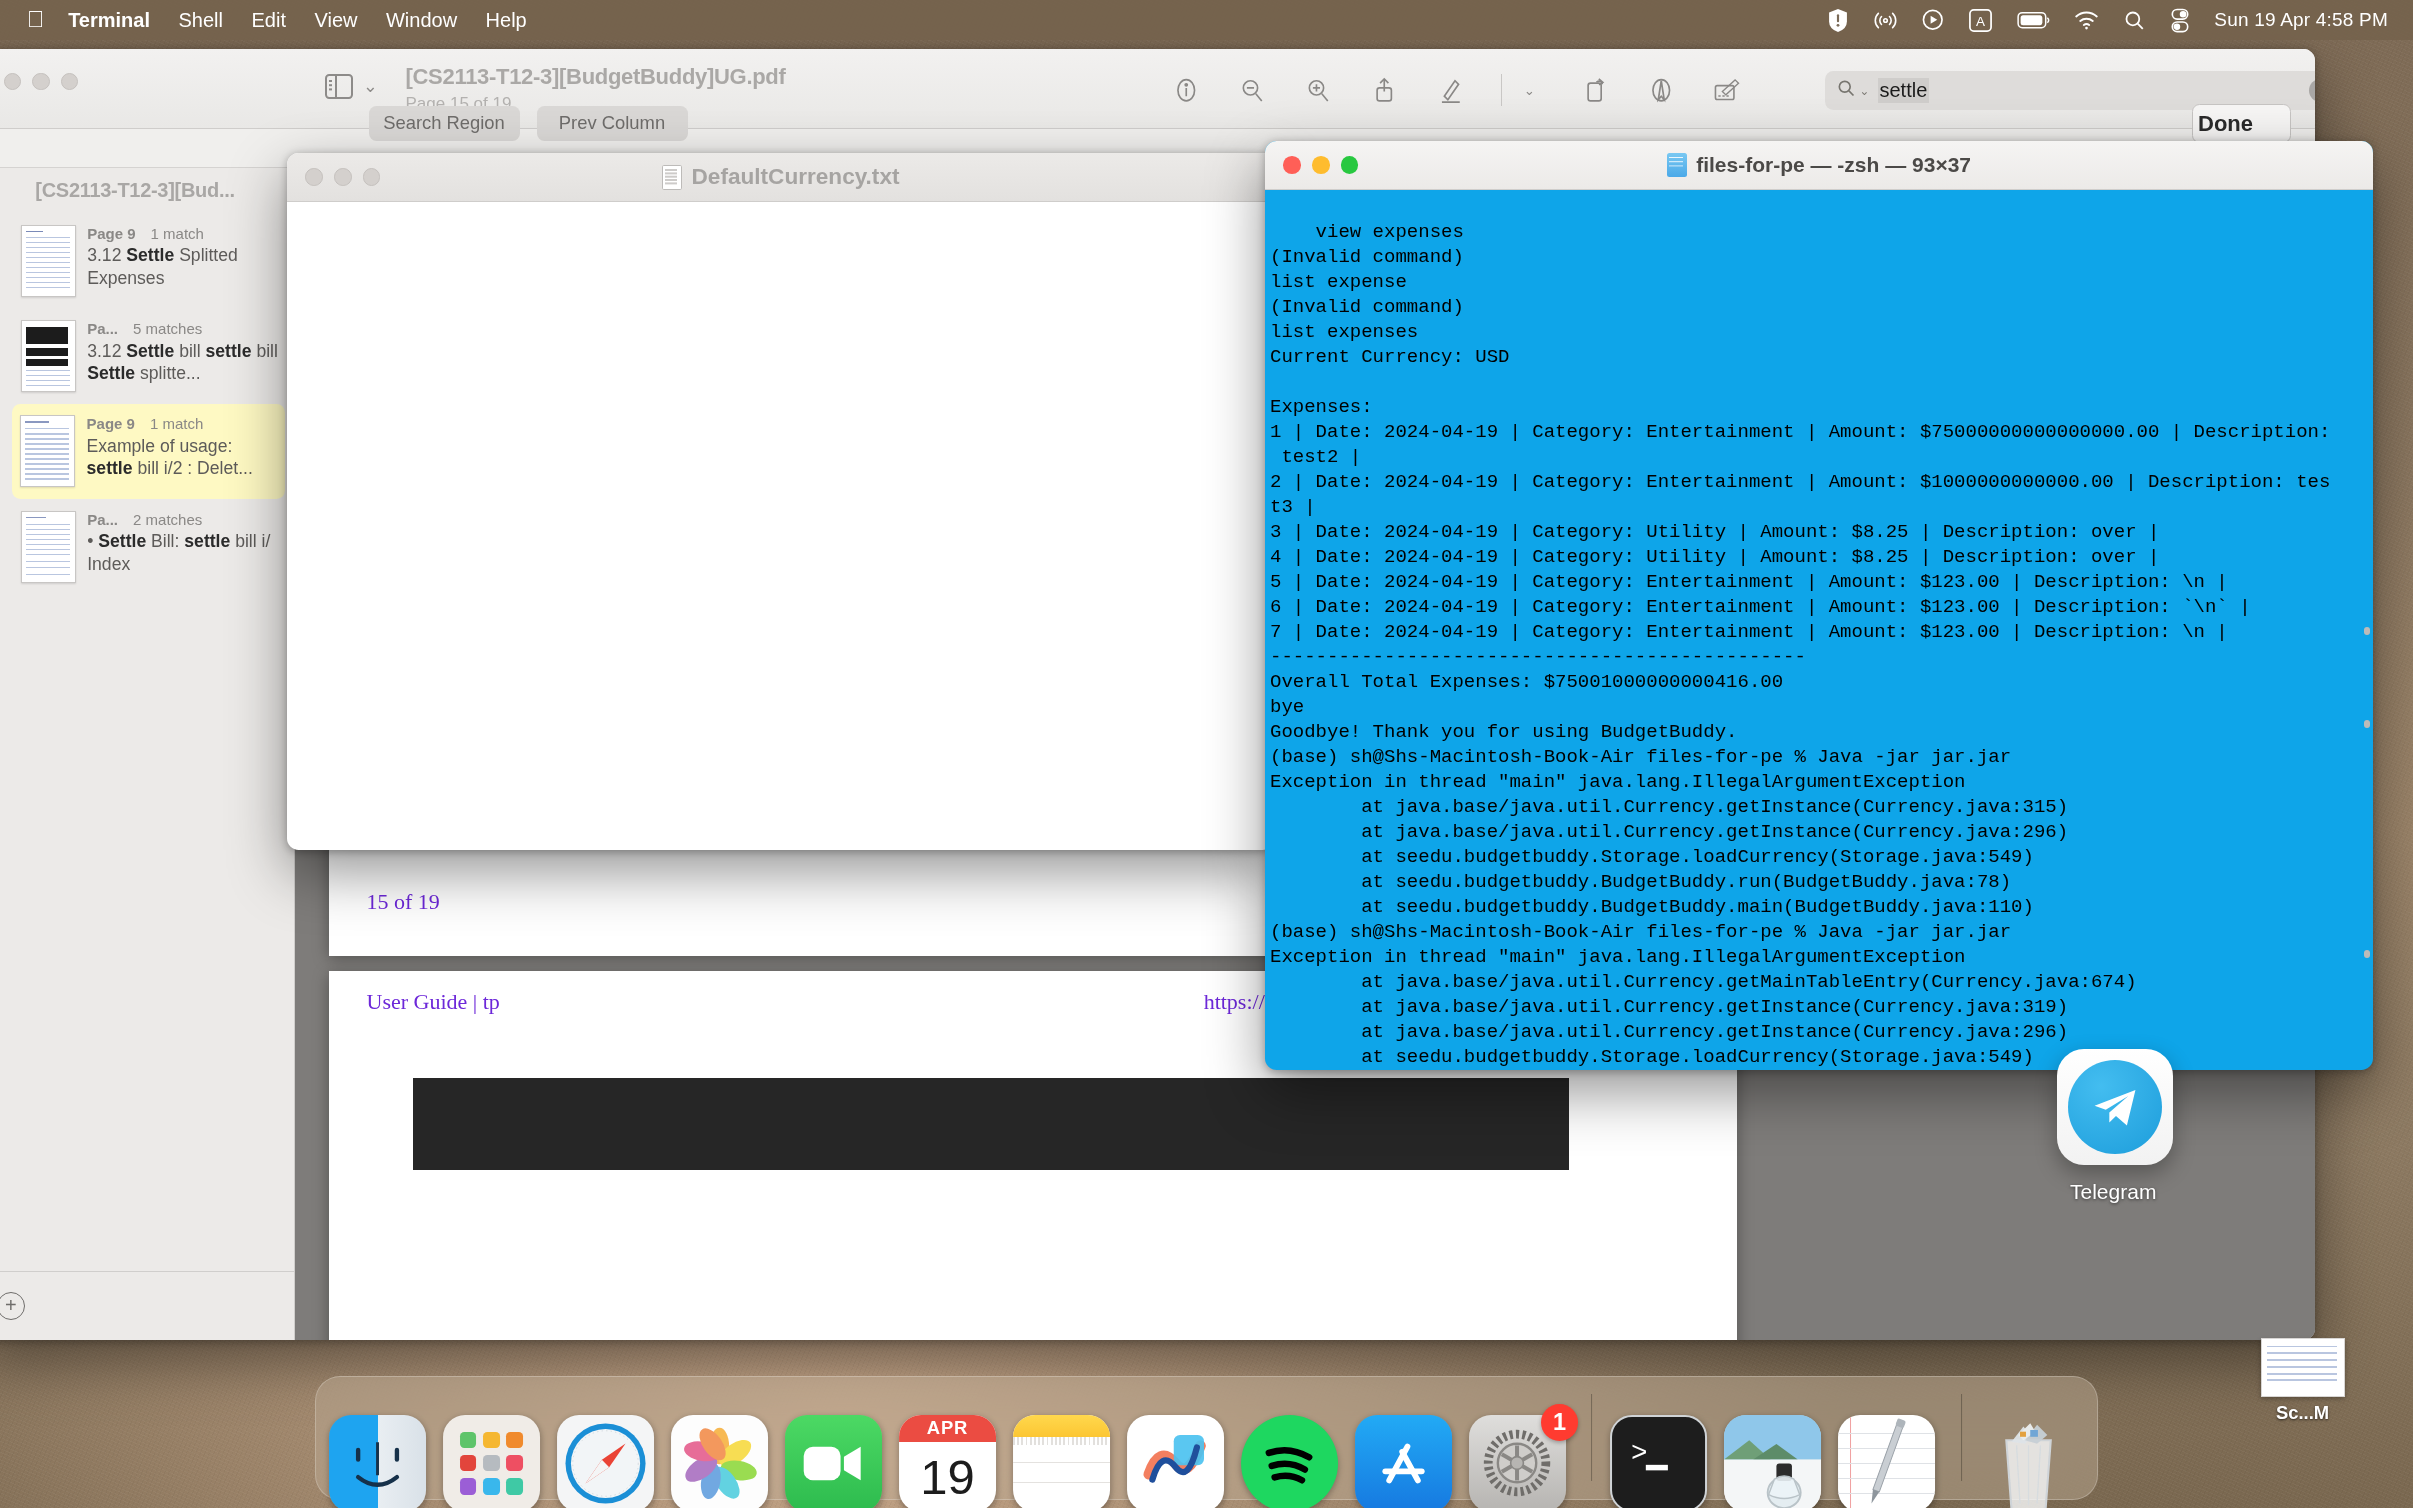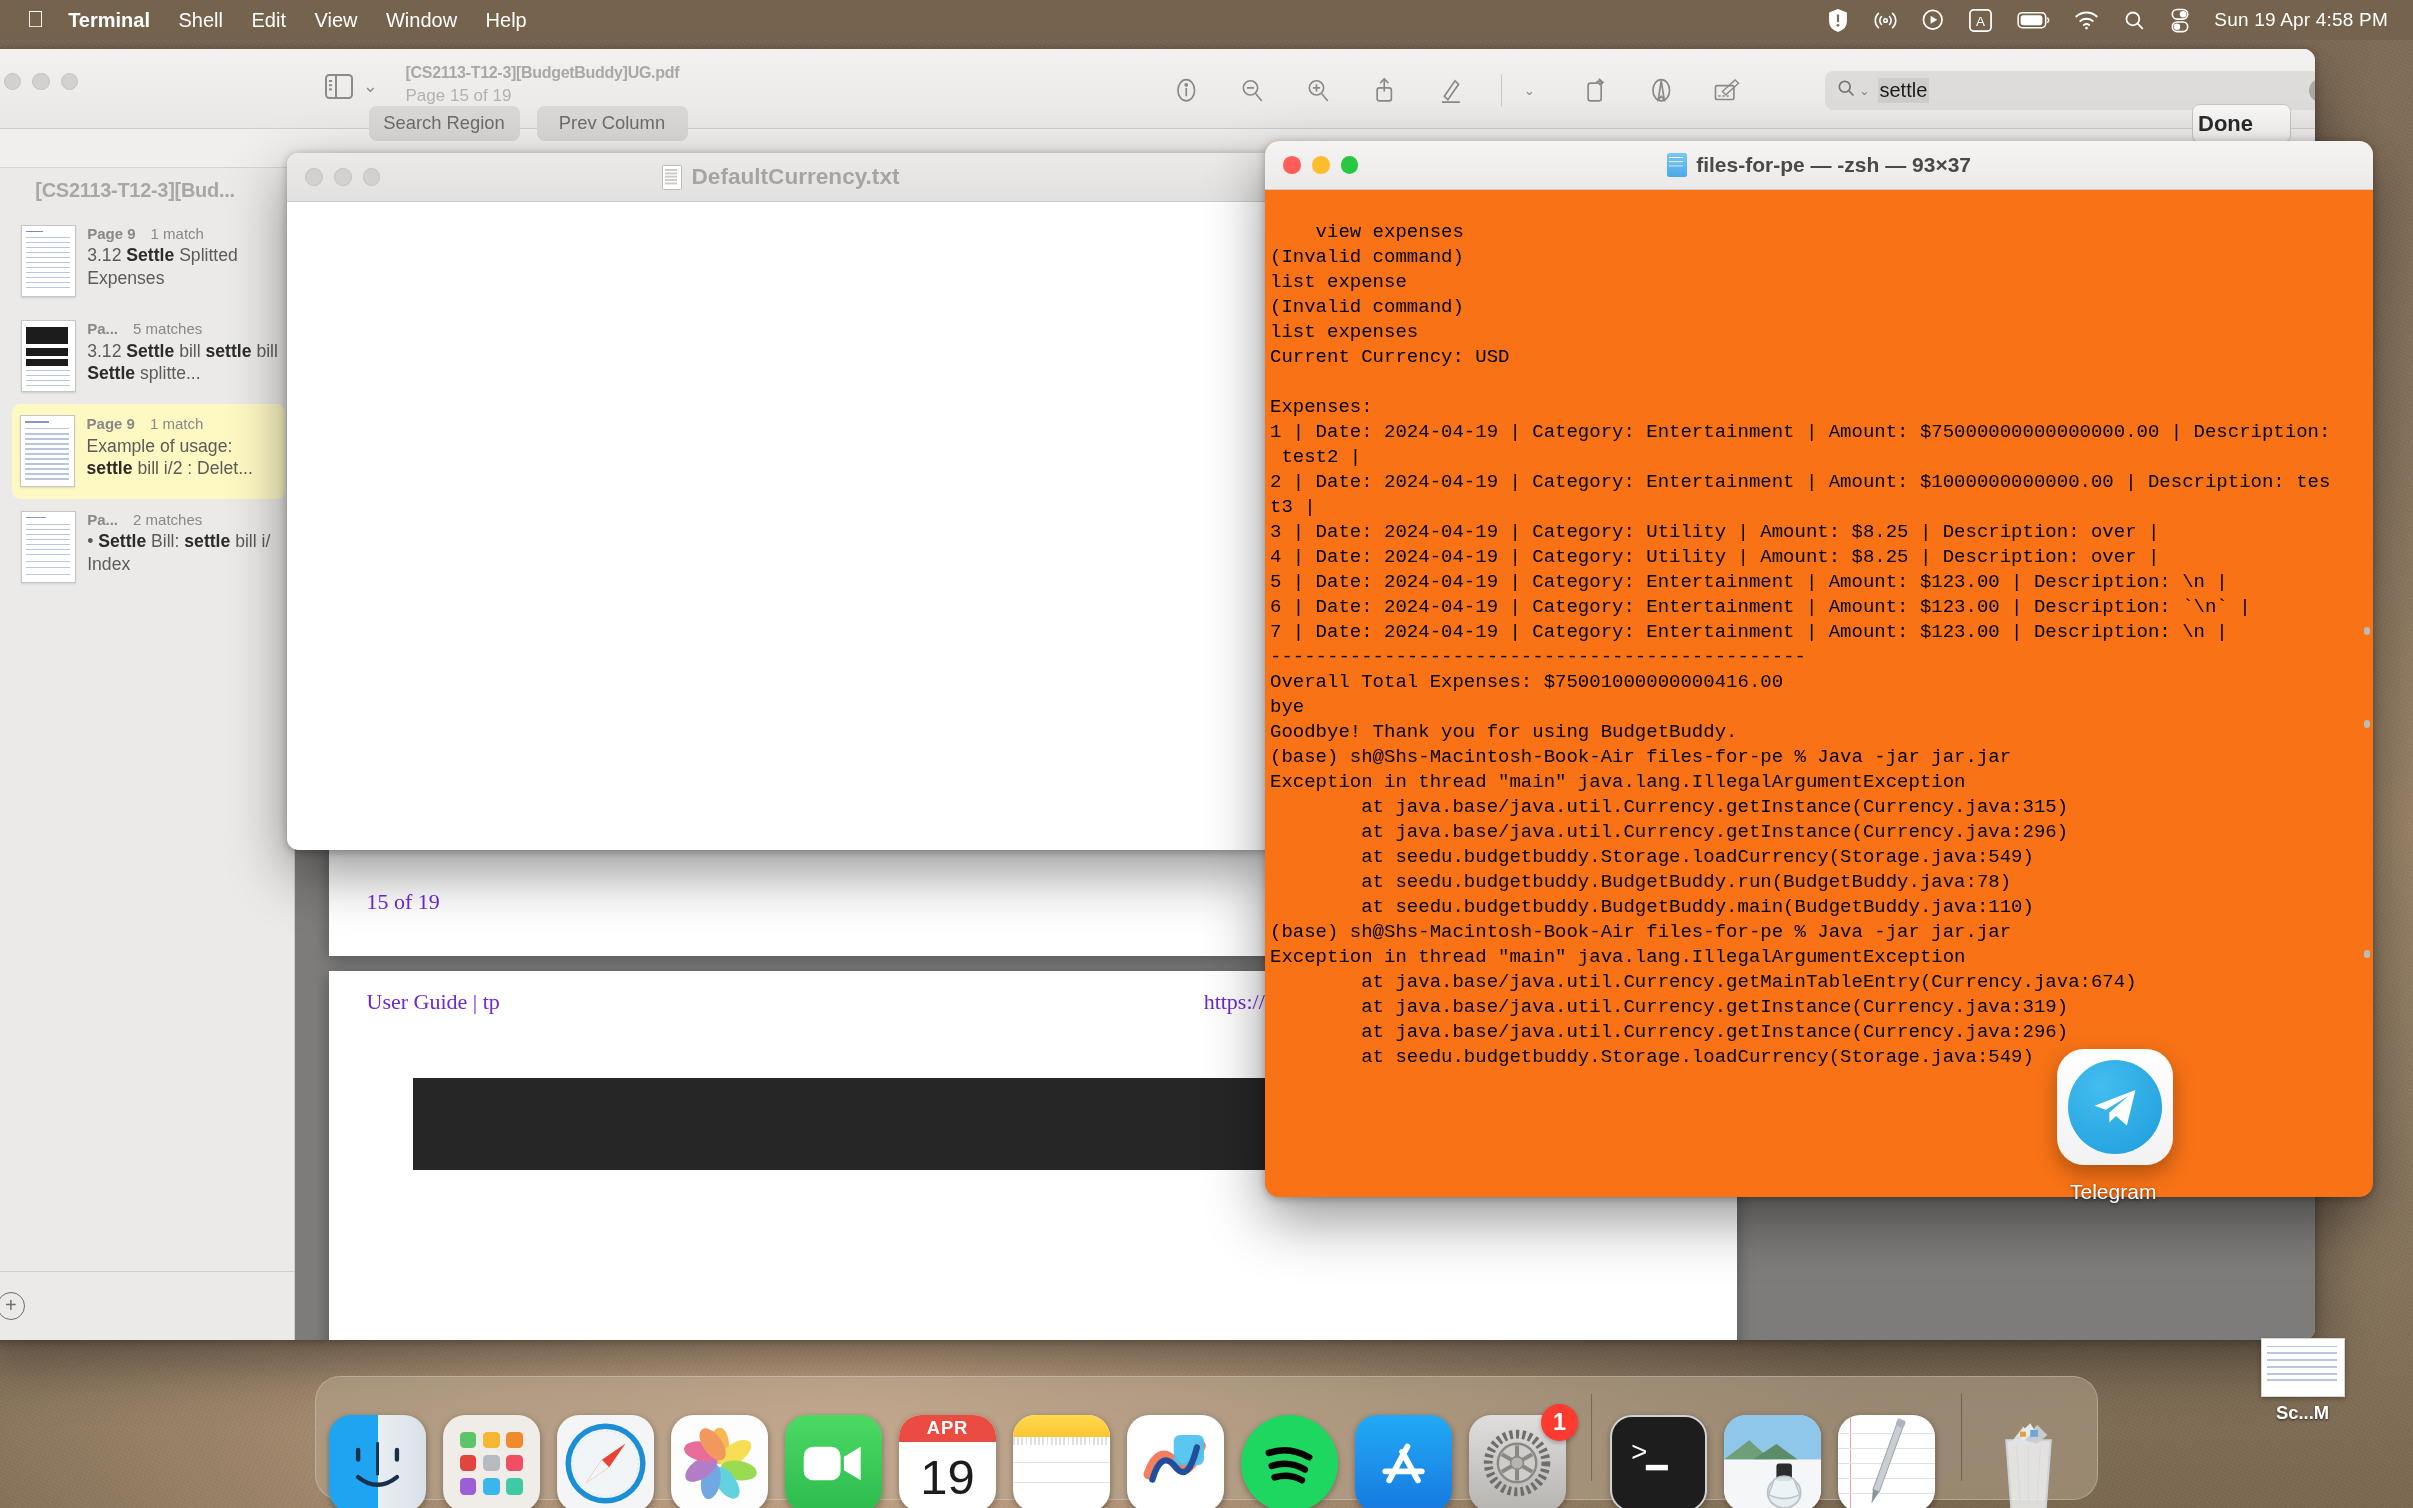--- a/index.html
+++ b/index.html
@@ -54,21 +54,21 @@
     height: 80px; background: linear-gradient(180deg,#f2f1f0,#e9e8e6);
     border-bottom: 0.8px solid #cfcdcb; display: flex; align-items: center; position: relative;
   }
   #pv-toolbar .tlights { position: absolute; left: 27px; top: 23.5px; }
   .tb-sidebar { position:absolute; left: 348px; top: 25px; display:flex; align-items:center; gap:10px; }
   .sb-icon { width: 28.5px; height: 25px; border: 2px solid #8d8b89; border-radius: 4.2px; position: relative; }
   .sb-icon:after { content:""; position:absolute; left: 8.4px; top: -2px; bottom:-2px; width: 2px; background:#8d8b89; }
   .sb-icon:before { content:""; position:absolute; left: 2.5px; top: 4.2px; width:3.4px; height:1.7px; background:#8d8b89; box-shadow: 0 4.2px 0 #8d8b89, 0 8.4px 0 #8d8b89;}
   .chev { color:#8d8b89; font-size: 17.6px; }
   #pv-title { position: absolute; left: 429px; top: 15px; }
-  #pv-title .t1 { font-size: 16px; color: #aaa8a6; font-weight: bold; letter-spacing: -0.3px; }
+  #pv-title .t1 { font-size: 22px; color: #aaa8a6; font-weight: bold; letter-spacing: -0.3px; }
   #pv-title .t2 { font-size: 17px; color: #b3b1af; margin-top: 4.2px; }
   .tb-icons { position:absolute; left: 1194px; top: 25px; display:flex; align-items:center; gap: 34px; }
   .tbi { width: 32px; height: 32px; color:#8a8886; display:flex; align-items:center; justify-content:center; }
   .tb-sep { width:0.8px; height:32px; background:#c9c7c5; }
   #pv-search {
     position:absolute; left: 1848px; top: 22px; width: 520px; height: 39px;
     background: #dedcda; border-radius: 8.4px; display:flex; align-items:center; padding: 0 11.7px;
   }
   #pv-search .s-ico { color:#77756f; font-size: 18.4px; margin-right: 3.4px; }
   #pv-search .s-chev { color:#77756f; font-size: 11.7px; margin-right:8.4px; }
@@ -108,21 +108,21 @@
   
   #textedit { left: 287px; top: 153px; width: 987px; height: 697px; background:#fff; }
   #te-bar { height: 49px; background: linear-gradient(180deg,#eceae8,#e3e1df); border-bottom:0.8px solid #cfcdcb; display:flex; align-items:center; position:relative; }
   #te-bar .tlights { position:absolute; left: 18.4px; }
   #te-title { width:100%; text-align:center; font-size: 22.6px; font-weight:bold; color:#a6a4a2; display:flex; align-items:center; justify-content:center; gap:10px; }
   .doc-ico { width:20px;height:25px;background:#fff;border:1.3px solid #bdbbb9;border-radius:1.7px;position:relative;display:inline-block; }
   .doc-ico:before{content:"";position:absolute;left:2.5px;top:3.4px;width:11.7px;height:1.7px;background:#cdcbc9;box-shadow:0 3.4px 0 #cdcbc9,0 6.7px 0 #cdcbc9,0 10px 0 #cdcbc9,0 13.4px 0 #cdcbc9;}
   #te-body { padding: 20px 0 0 22px; font-family:"Liberation Mono", monospace; font-size: 21px; color:#111; }
 
   
-  #terminal { left: 1265px; top: 141px; width: 1108px; height: 1056px; background:#f97316;border-radius:14px; }
+  #terminal { left: 1265px; top: 141px; width: 1108px; height: 929px; background:#0ea5e9; }
   #tm-bar { height: 49px; background: linear-gradient(180deg,#f5f4f3,#eceae8); border-bottom:0.8px solid #cfcdcb; display:flex; align-items:center; position:relative; }
   #tm-bar .tlights { position:absolute; left: 18.4px; }
   #tm-title { width:100%; text-align:center; font-size: 21px; font-weight:bold; color:#4b4947; display:flex; align-items:center; justify-content:center; gap:9.2px; }
   .folder-ico { width:20px; height:23.5px; background:linear-gradient(180deg,#79c8f2,#4ba9e8); border-radius:2.5px; position:relative; }
   .folder-ico:before { content:""; position:absolute; left:2.5px; top:3.4px; right:4.2px; height:1.7px; background:rgba(255,255,255,.85); box-shadow:0 4.2px 0 rgba(255,255,255,.85), 0 8.4px 0 rgba(255,255,255,.7);}
   #tm-body {
     font-family:"Liberation Mono", monospace; font-size: 19px; line-height: 25px;
     color:#000; white-space: pre; padding: 5px 0 0 5px; height: 878px; overflow:hidden; position:relative;
   }
   #tm-scroll { position:absolute; right: 3.4px; top: 52px; width: 9.2px; height: 872px; }

